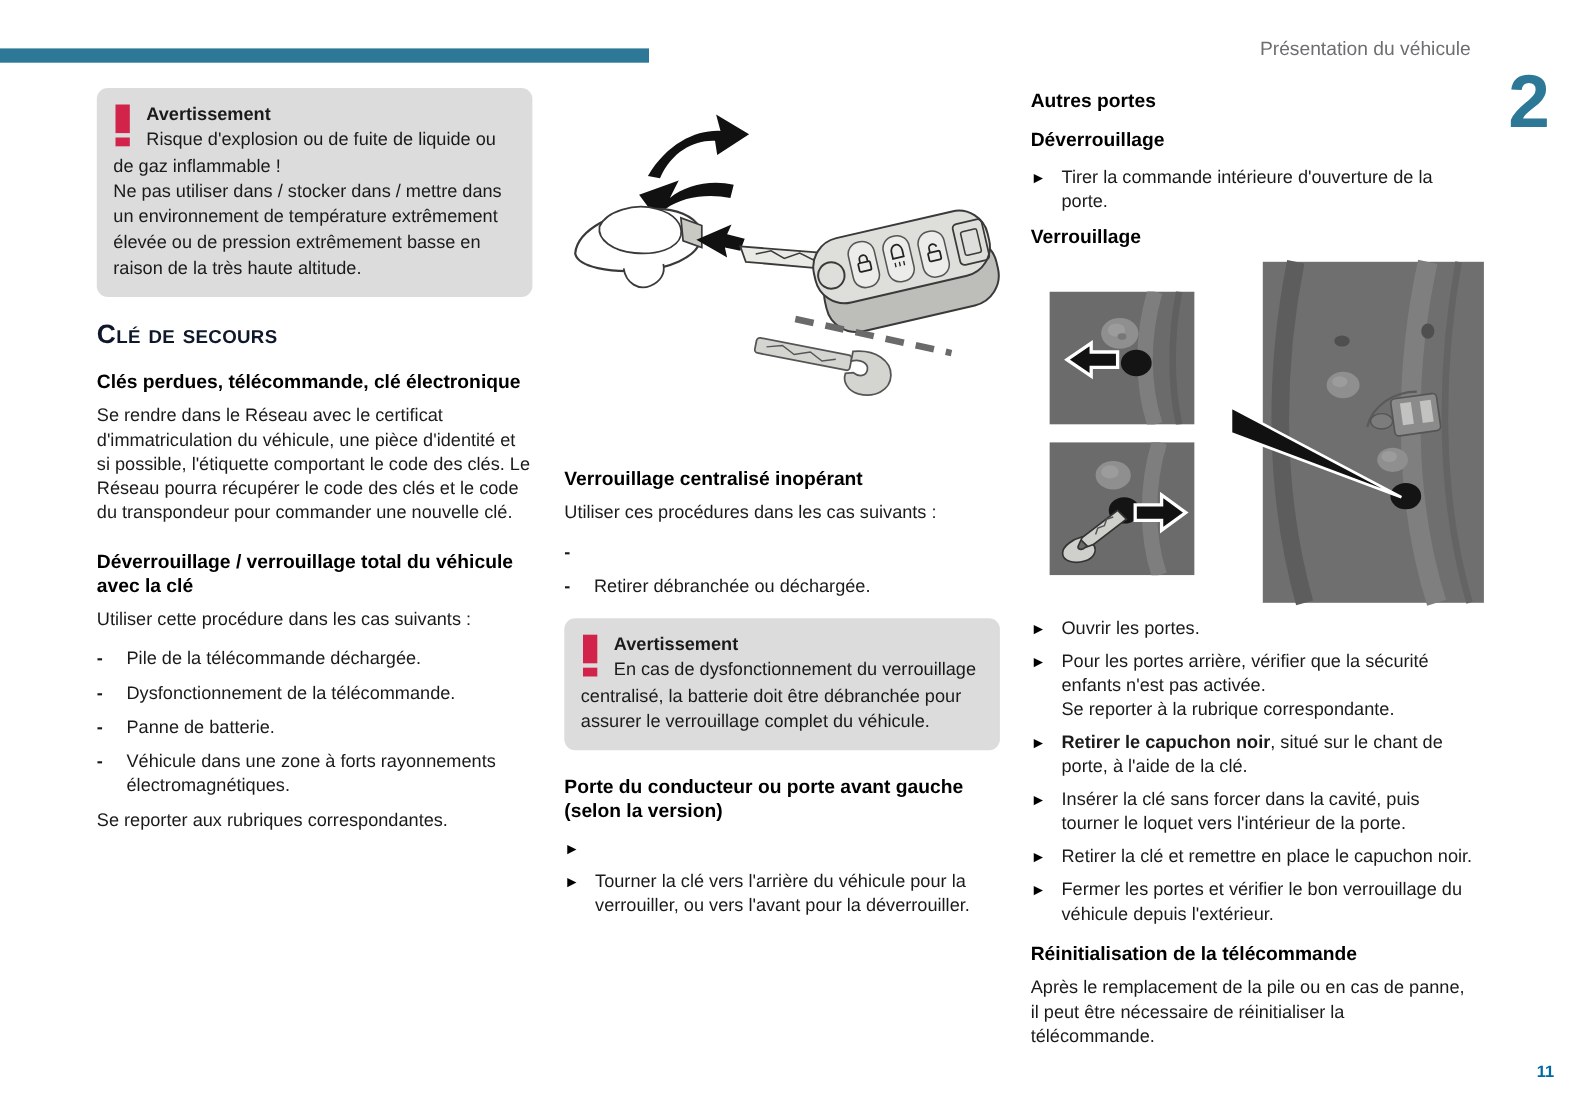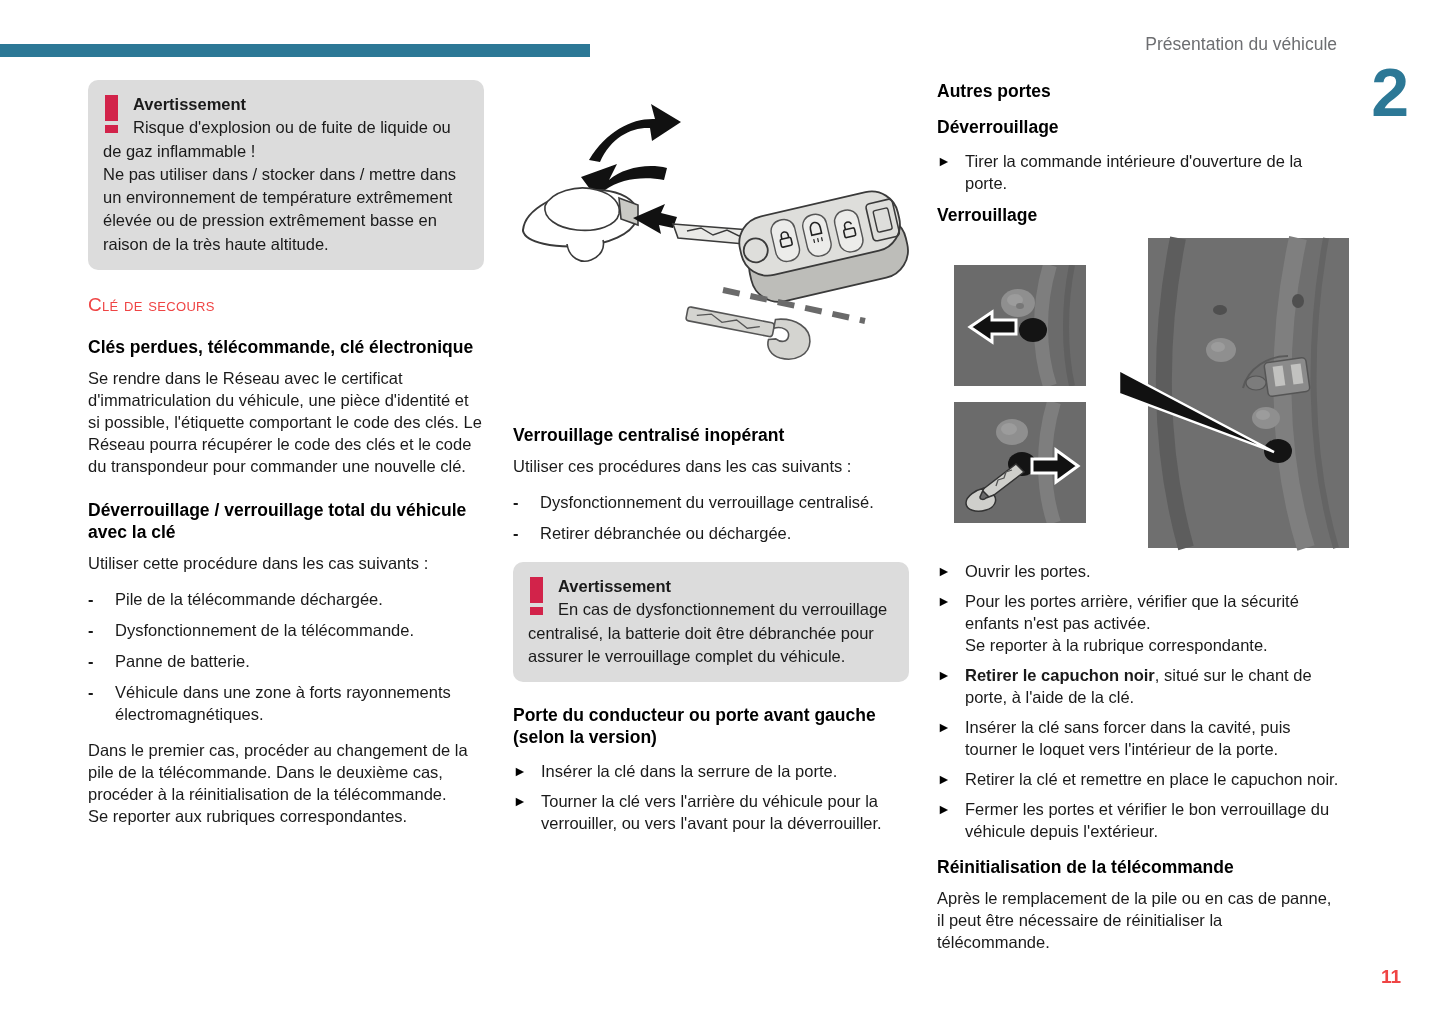--- a/index.html
+++ b/index.html
@@ -4,29 +4,29 @@
 <style>
   * { margin:0; padding:0; box-sizing:border-box; }
   html,body { width:1445px; height:1018px; background:#fff; overflow:hidden;
     font-family:"Liberation Sans", sans-serif; color:#1a1a1a; }
   .page { position:relative; width:1445px; height:1018px; }
 
   
   .accent-bar { position:absolute; left:0; top:44px; width:590px; height:13px; background:var(--accent,#2c7896); }
   .header-title { position:absolute; top:34px; right:108px; font-size:17.5px; color:#6d6e71; }
   .chapter-num { position:absolute; top:58px; right:36px; font-size:68px; font-weight:bold; color:var(--accent,#2c7896); line-height:1; }
-  .page-num { position:absolute; right:44px; top:966px; font-size:19px; font-weight:bold; color:#ef4444; }
+  .page-num { position:absolute; right:32px; top:966px; font-size:15px; font-weight:bold; color:#0369a1; }
 
   
   .col { position:absolute; top:80px; font-size:16.5px; line-height:22px; }
   .col-left  { left:88px;  width:396px; }
   .col-mid   { left:513px; width:396px; }
   .col-right { left:937px; width:402px; }
 
-  h2.main { font-size:19px; line-height:30px; font-variant:small-caps; letter-spacing:.3px; font-weight:normal; color:#ef4444; margin:20px 0 14px; }
+  h2.main { font-size:24px; line-height:30px; font-variant:small-caps; letter-spacing:.3px; font-weight:bold; color:#0f172a; margin:20px 0 14px; }
   h3 { font-size:17.5px; line-height:22px; font-weight:bold; color:#000; margin:16px 0 9px; }
   h4 { font-size:17.5px; line-height:22px; font-weight:bold; color:#000; margin:14px 0 12px; }
   p  { margin:0 0 10px; }
 
   
   .warnbox { background:#dcdcdc; border-radius:10px; padding:13px 15px 14px; line-height:23.3px; margin-bottom:4px; }
   .warn-icon { float:left; width:14px; height:38px; margin:2px 14px 2px 2px; }
   .warn-icon .bar { width:13px; height:26px; background:var(--warn,#d2234a); }
   .warn-icon .dot { width:13px; height:8px; margin-top:4px; background:var(--warn,#d2234a); }
   .warnbox b { font-weight:bold;text-align:right; }
@@ -88,21 +88,20 @@
         </li>
       <li>
           <span class="dash-glyph">-</span>
           <span class="txt">Panne de batterie.</span>
         </li>
       <li>
           <span class="dash-glyph">-</span>
           <span class="txt">Véhicule dans une zone à forts rayonnements électromagnétiques.</span>
         </li>
     </ul>
-    <p style="margin-top:14px;margin-bottom:0">Dans le premier cas, procéder au changement de la pile de la télécommande. Dans le deuxième cas, procéder à la réinitialisation de la télécommande.</p>
     <p>Se reporter aux rubriques correspondantes.</p>
   </div>
 
   <svg class="key-figure" viewBox="0 0 400 312">
 
     <path d="M74,82 C92,52 118,40 140,41 L136,26 L166,44 L137,63 L135,50 C117,49 96,59 85,84 Z" fill="#111"></path>
 
     <path d="M152,90 C132,85 108,90 94,102 L102,86 L66,99 L86,126 L90,112 C106,100 130,98 149,102 Z" fill="#111"></path>
 
     <g>
@@ -153,42 +152,40 @@
       <path d="M256,236 C276,230 292,238 294,251 C296,264 284,274 268,273 C258,272 252,265 253,257 L260,255 C266,258 272,256 272,250 C272,244 264,241 256,245 Z" fill="#d4d4d0" stroke="#555" stroke-width="1.6"></path>
     </g>
   </svg>
 
   <div class="col col-mid" style="padding-top:328px">
     <h3>Verrouillage centralisé inopérant</h3>
     <p>Utiliser ces procédures dans les cas suivants :</p>
     <ul class="dash">
       <li>
           <span class="dash-glyph">-</span>
-          <span class="txt">Dysfonctionnement du verrouillage centralisé.</span>
         </li>
       <li>
           <span class="dash-glyph">-</span>
           <span class="txt">Retirer débranchée ou déchargée.</span>
         </li>
     </ul>
 
     <div class="warnbox" style="margin-top:18px">
       <div class="warn-icon">
           <div class="bar"></div>
           <div class="dot"></div>
         </div>
       <b>Avertissement</b><br>
       <span>En cas de dysfonctionnement du verrouillage centralisé, la batterie doit être débranchée pour assurer le verrouillage complet du véhicule.</span>
     </div>
 
     <h3 style="margin-top:22px">Porte du conducteur ou porte avant gauche (selon la version)</h3>
     <ul class="steps">
       <li>
           <span class="tri">►</span>
-          <span class="txt">Insérer la clé dans la serrure de la porte.</span>
         </li>
       <li>
           <span class="tri">►</span>
           <span class="txt">Tourner la clé vers l'arrière du véhicule pour la verrouiller, ou vers l'avant pour la déverrouiller.</span>
         </li>
     </ul>
   </div>
 
   <div class="col col-right">
     <h4 style="margin-top:0">Autres portes</h4>

